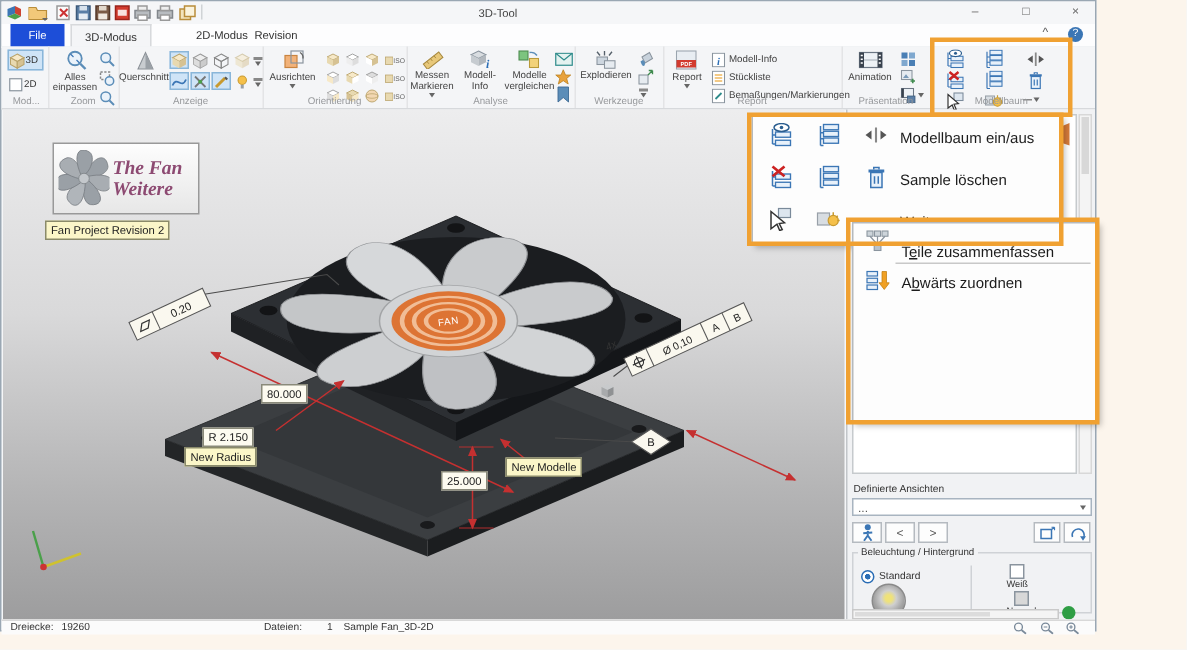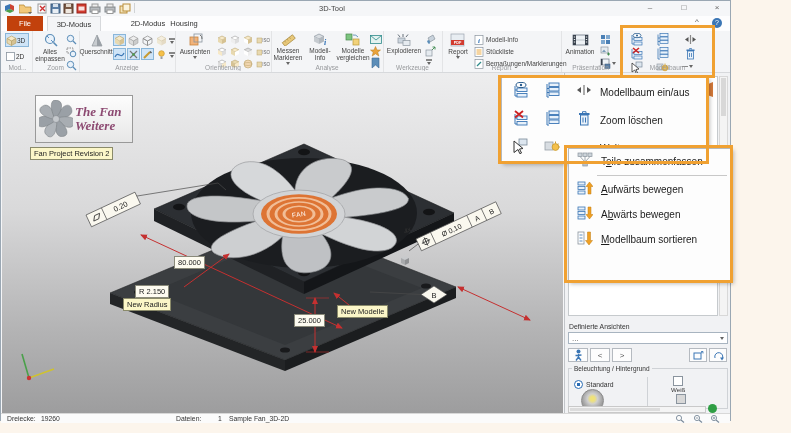--- a/index.html
+++ b/index.html
@@ -6,21 +6,21 @@
   body{width:791px;height:433px;background:#fcf5ec;font-family:"Liberation Sans",sans-serif;position:relative;overflow:hidden;}
   .a{position:absolute;}
   .app{left:0;top:0;width:729px;height:419px;background:#f5f6f8;border:1px solid #9aa7b3;}
   
   .titlebar{left:0;top:0;width:729px;height:15px;background:#f5f6f8;}
   .title{font-size:7.5px;color:#444;}
   .winbtn{width:22px;height:14px;text-align:center;font-size:8px;color:#666;line-height:14px;}
   
   .tabrow{left:0;top:15px;width:729px;height:15px;background:#fdfdfe;border-bottom:1px solid #e2e4e7;}
   .tab{height:15px;line-height:15px;text-align:center;font-size:7.5px;color:#333;}
-  .tab.file{background:#c2410c;color:#fff;}
+  .tab.file{background:#1d4ed8;color:#fff;}
   .tab.active{background:#f4f5f7;border:1px solid #d7d9dc;border-bottom:none;box-sizing:border-box;}
   
   .ribbon{left:0;top:30px;width:729px;height:42px;background:#f4f5f7;border-bottom:1px solid #d7d9dc;box-sizing:border-box;}
   .grp{top:0;height:41px;border-right:1px solid #e3e4e6;}
   .grplabel{position:absolute;bottom:1px;left:0;right:0;text-align:center;font-size:6.5px;color:#97999c;white-space:nowrap;overflow:hidden;}
   .bigbtn{display:flex;flex-direction:column;align-items:center;font-size:6.5px;color:#444;text-align:center;line-height:7px;}
   .bigbtn .lbl{margin-top:1px;}
   .smbtn{width:13px;height:12px;display:flex;align-items:center;justify-content:center;}
   .sel{background:#cfe4f7;border:1px solid #8ab6d9;box-sizing:border-box;}
   .caret{width:0;height:0;border-left:2.5px solid transparent;border-right:2.5px solid transparent;border-top:3.5px solid #666;}
@@ -95,21 +95,21 @@
     <div class="a title" style="left:318px;top:3px">3D-Tool</div>
     <div class="a winbtn" style="left:638px;top:0">–</div>
     <div class="a winbtn" style="left:672px;top:0">□</div>
     <div class="a winbtn" style="left:705px;top:0">×</div>
   </div>
 
   <div class="a tabrow">
     <div class="a tab file" style="left:6px;top:0;width:36px">File</div>
     <div class="a tab active" style="left:46px;top:0;width:54px">3D-Modus</div>
     <div class="a tab" style="left:120px;top:0;width:54px">2D-Modus</div>
-    <div class="a tab" style="left:160px;top:0;width:46px">Housing</div>
+    <div class="a tab" style="left:160px;top:0;width:46px">Revision</div>
     <div class="a" style="left:694px;top:1px;font-size:8px;color:#555">^</div>
     <div class="a" style="left:711px;top:2px;width:10px;height:10px;border-radius:50%;background:#3b76b5;color:#fff;font-size:7px;text-align:center;line-height:10px">?</div>
   </div>
 
   <div class="a ribbon">
 
     <div class="a grp" style="left:2px;width:29px">
       <div class="a sel" style="left:2px;top:2px;width:24px;height:14px;display:flex;align-items:center">
         <svg width="11" height="11">
             <polygon points="5.5,1 10,3.5 5.5,6 1,3.5" fill="#f7e9c8" stroke="#b9a36a" stroke-width="0.7"></polygon>
@@ -809,21 +809,21 @@
             <path d="M3,2 V15 M3,15 H5" stroke="#3b76b5" fill="none" stroke-width="1"></path>
             <rect x="5" y="1" width="10" height="3.5" fill="#e8f1fa" stroke="#3b76b5" stroke-width="0.9"></rect>
             <rect x="5" y="5.5" width="10" height="3.5" fill="#e8f1fa" stroke="#3b76b5" stroke-width="0.9"></rect>
             <rect x="5" y="10" width="10" height="3.5" fill="#e8f1fa" stroke="#3b76b5" stroke-width="0.9"></rect>
           </svg></span>
       <span style="margin-left:16px"><svg width="16" height="16">
             <rect x="4.5" y="5" width="7.5" height="10" fill="#eaf2fa" stroke="#3b76b5" stroke-width="1"></rect>
             <rect x="3" y="3" width="10.5" height="2" fill="#3b76b5"></rect>
             <path d="M6.5,3 v-1.3 h3.5 v1.3 M7,7.5 v5 M9.5,7.5 v5" stroke="#3b76b5" stroke-width="1" fill="none"></path>
           </svg></span>
-      <span class="menulabel" style="margin-left:8px">Zoom löschen</span>
+      <span class="menulabel" style="margin-left:8px">Sample löschen</span>
     </div>
     <div style="display:flex;align-items:center;height:28px">
       <span style="margin-left:10px"><svg width="16" height="16">
             <rect x="7" y="1" width="8" height="6" fill="#dde6ef" stroke="#7a8a9a" stroke-width="0.8"></rect>
             <polygon points="2,3 11,10.5 7.5,11 9.5,15 7.8,15.7 6,11.5 2,14.5" fill="#fff" stroke="#333" stroke-width="1"></polygon>
           </svg></span>
       <span style="margin-left:16px"><svg width="16" height="16">
             <rect x="1" y="4" width="8" height="8" fill="#d8dde2" stroke="#98a0a8" stroke-width="0.8"></rect>
             <circle cx="11.5" cy="9" r="3.4" fill="#f5c04a" stroke="#c89a30" stroke-width="0.8"></circle>
             <path d="M11.5,3.5 v2 M15.8,9 h-1.6 M14.5,5.8 l-1.1,1.1" stroke="#c89a30" stroke-width="1"></path>
@@ -834,56 +834,39 @@
             <circle cx="6" cy="5" r="1.1" fill="#555"></circle>
             <circle cx="10" cy="5" r="1.1" fill="#555"></circle>
           </svg>
           <span class="caret"></span>
         </span>
       <span class="menulabel" style="margin-left:6px">Weitere</span>
     </div>
   </div>
 
   <div class="a popuppanel" style="left:567px;top:147px;width:162px;height:132px">
-    <div style="display:flex;align-items:center;height:25px">
+    <div style="display:flex;align-items:flex-end;height:25px">
       <span style="margin-left:8px"><svg width="16" height="16">
             <rect x="1" y="1" width="4" height="3.5" fill="#cdd4da" stroke="#8a949e" stroke-width="0.7"></rect>
             <rect x="6" y="1" width="4" height="3.5" fill="#cdd4da" stroke="#8a949e" stroke-width="0.7"></rect>
             <rect x="11" y="1" width="4" height="3.5" fill="#cdd4da" stroke="#8a949e" stroke-width="0.7"></rect>
             <path d="M3,4.5 L8,10 M13,4.5 L8,10 M8,4.5 V10" stroke="#8a949e" stroke-width="0.8" fill="none"></path>
             <rect x="5.8" y="10" width="4.5" height="4" fill="#b9c2cb" stroke="#8a949e" stroke-width="0.7"></rect>
           </svg></span>
       <span class="menulabel" style="margin-left:8px"><span>T</span><span class="u">e</span><span>ile zusammenfassen</span></span>
     </div>
     <div style="height:1px;background:#c8c8c8;margin:1px 4px 1px 28px"></div>
     <div style="display:flex;align-items:center;height:25px">
       <span style="margin-left:8px"><svg width="16" height="16">
             <rect x="1" y="2" width="7" height="3" fill="#e8f1fa" stroke="#3b76b5" stroke-width="0.8"></rect>
             <rect x="1" y="6.5" width="7" height="3" fill="#e8f1fa" stroke="#3b76b5" stroke-width="0.8"></rect>
             <rect x="1" y="11" width="7" height="3" fill="#e8f1fa" stroke="#3b76b5" stroke-width="0.8"></rect>
-            <polygon points="12.5,2 16,6.5 14,6.5 14,14 11,14 11,6.5 9,6.5" fill="#f0a024" stroke="#c07d10" stroke-width="0.5"></polygon>
-          </svg></span>
-      <span class="menulabel" style="margin-left:8px"><span></span><span class="u">A</span><span>ufwärts bewegen</span></span>
-    </div>
-    <div style="display:flex;align-items:center;height:25px">
-      <span style="margin-left:8px"><svg width="16" height="16">
-            <rect x="1" y="2" width="7" height="3" fill="#e8f1fa" stroke="#3b76b5" stroke-width="0.8"></rect>
-            <rect x="1" y="6.5" width="7" height="3" fill="#e8f1fa" stroke="#3b76b5" stroke-width="0.8"></rect>
-            <rect x="1" y="11" width="7" height="3" fill="#e8f1fa" stroke="#3b76b5" stroke-width="0.8"></rect>
             <polygon points="12.5,14 16,9.5 14,9.5 14,2 11,2 11,9.5 9,9.5" fill="#f0a024" stroke="#c07d10" stroke-width="0.5"></polygon>
           </svg></span>
-      <span class="menulabel" style="margin-left:8px"><span>A</span><span class="u">b</span><span>wärts bewegen</span></span>
-    </div>
-    <div style="display:flex;align-items:center;height:25px">
-      <span style="margin-left:8px"><svg width="16" height="16">
-            <rect x="1" y="2" width="6" height="12" fill="none" stroke="#8a949e" stroke-width="0.8"></rect>
-            <path d="M2.5,5 h3 M2.5,8 h3 M2.5,11 h3" stroke="#3b76b5" stroke-width="0.8"></path>
-            <polygon points="12,15 15.5,10.5 13.5,10.5 13.5,2 10.5,2 10.5,10.5 8.5,10.5" fill="#f0a024" stroke="#c07d10" stroke-width="0.5"></polygon>
-          </svg></span>
-      <span class="menulabel" style="margin-left:8px"><span></span><span class="u">M</span><span>odellbaum sortieren</span></span>
+      <span class="menulabel" style="margin-left:8px"><span>A</span><span class="u">b</span><span>wärts zuordnen</span></span>
     </div>
   </div>
 
   <div class="a orangebox" style="left:619px;top:24px;width:95px;height:53px"></div>
   <div class="a orangebox" style="left:497px;top:74px;width:211px;height:89px"></div>
   <div class="a orangebox" style="left:563px;top:144px;width:169px;height:138px"></div>
 
 </div>
 
 </body></html>

